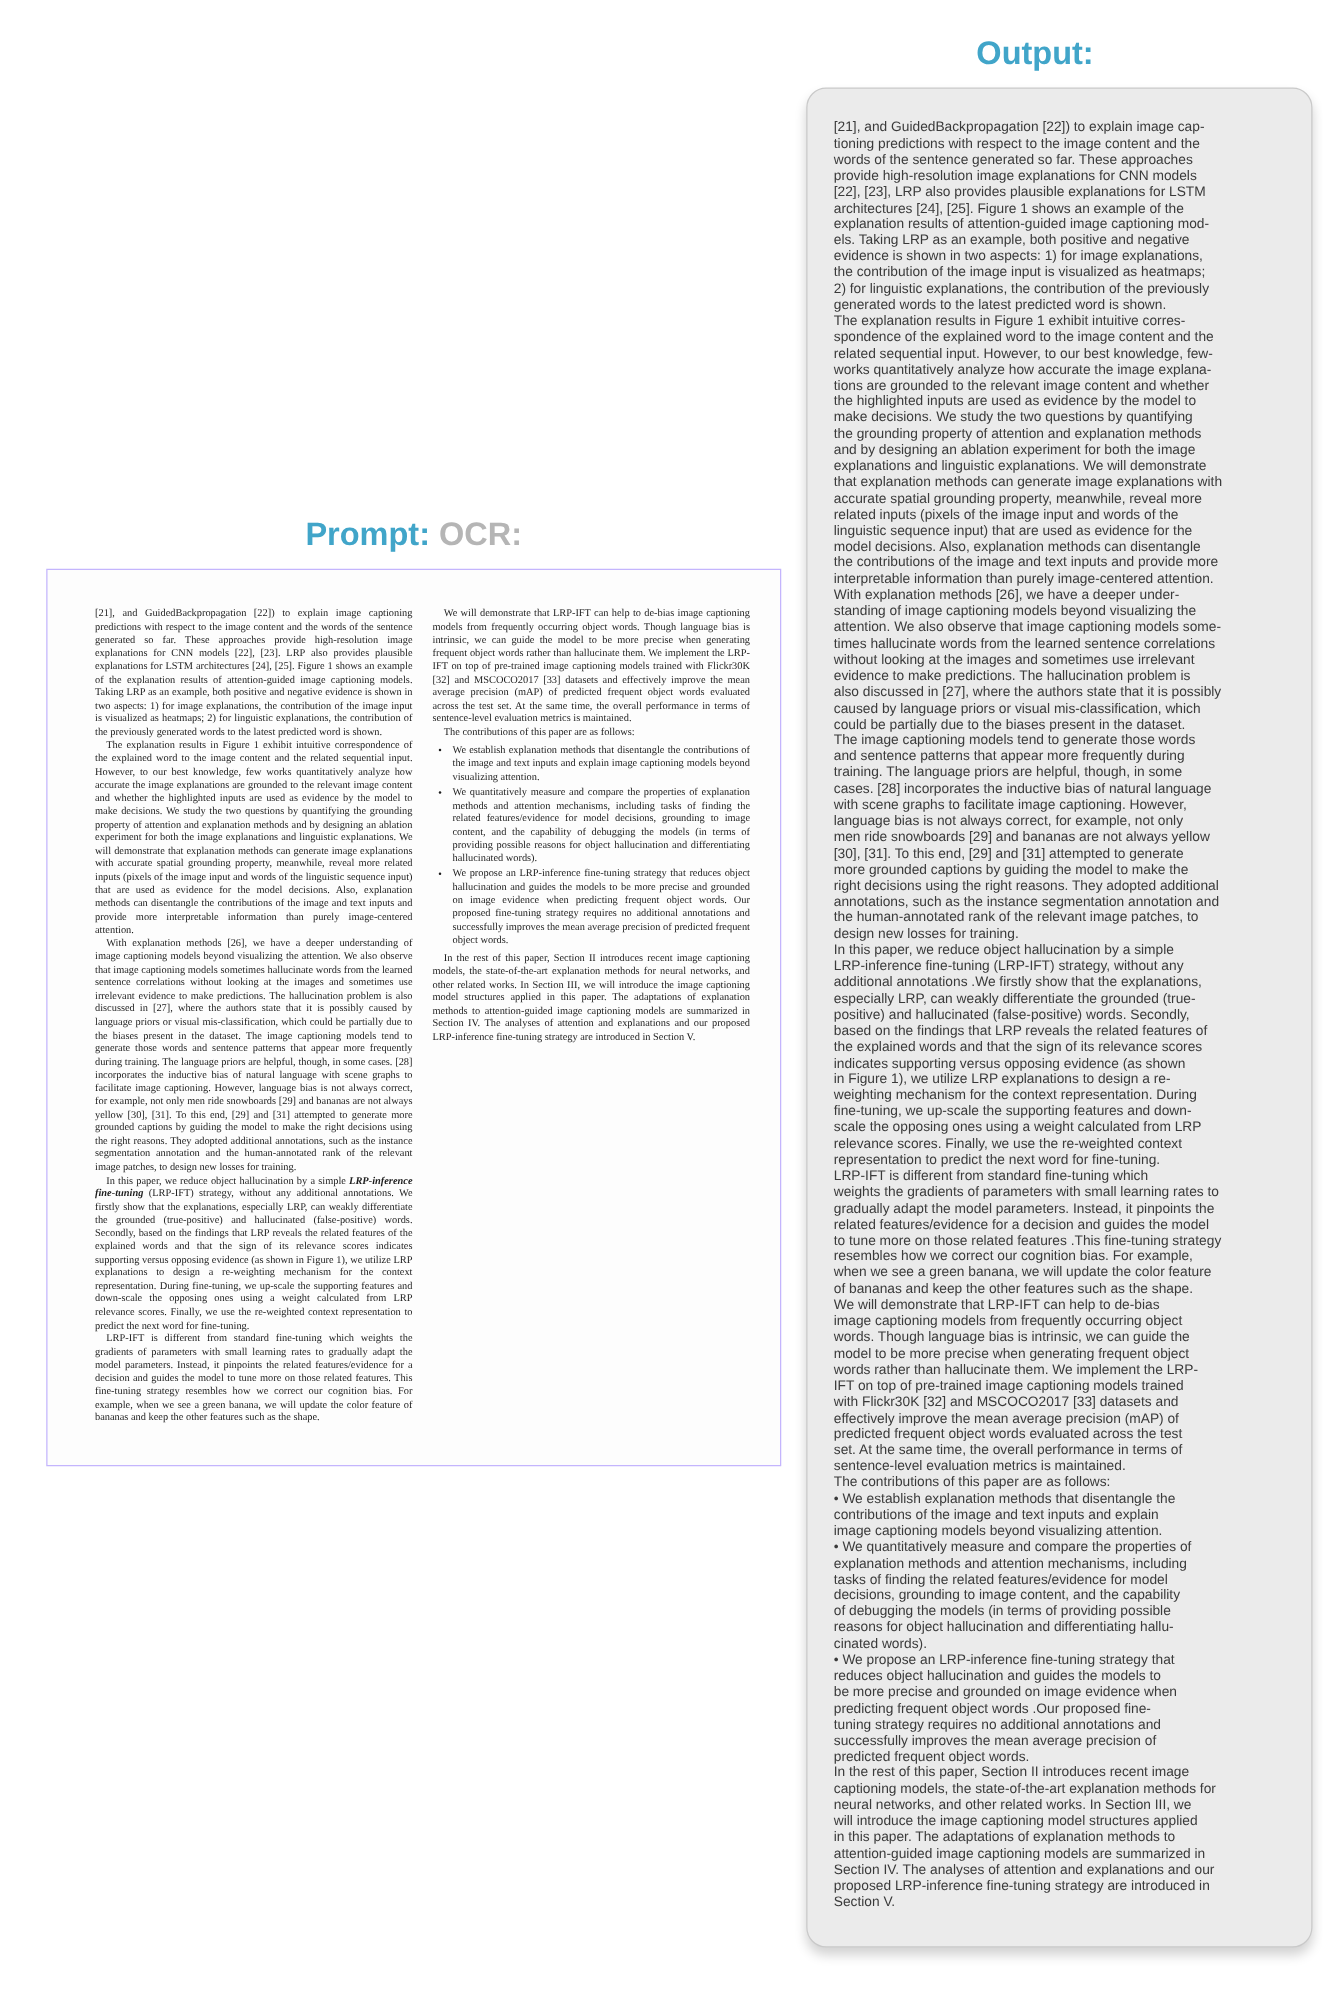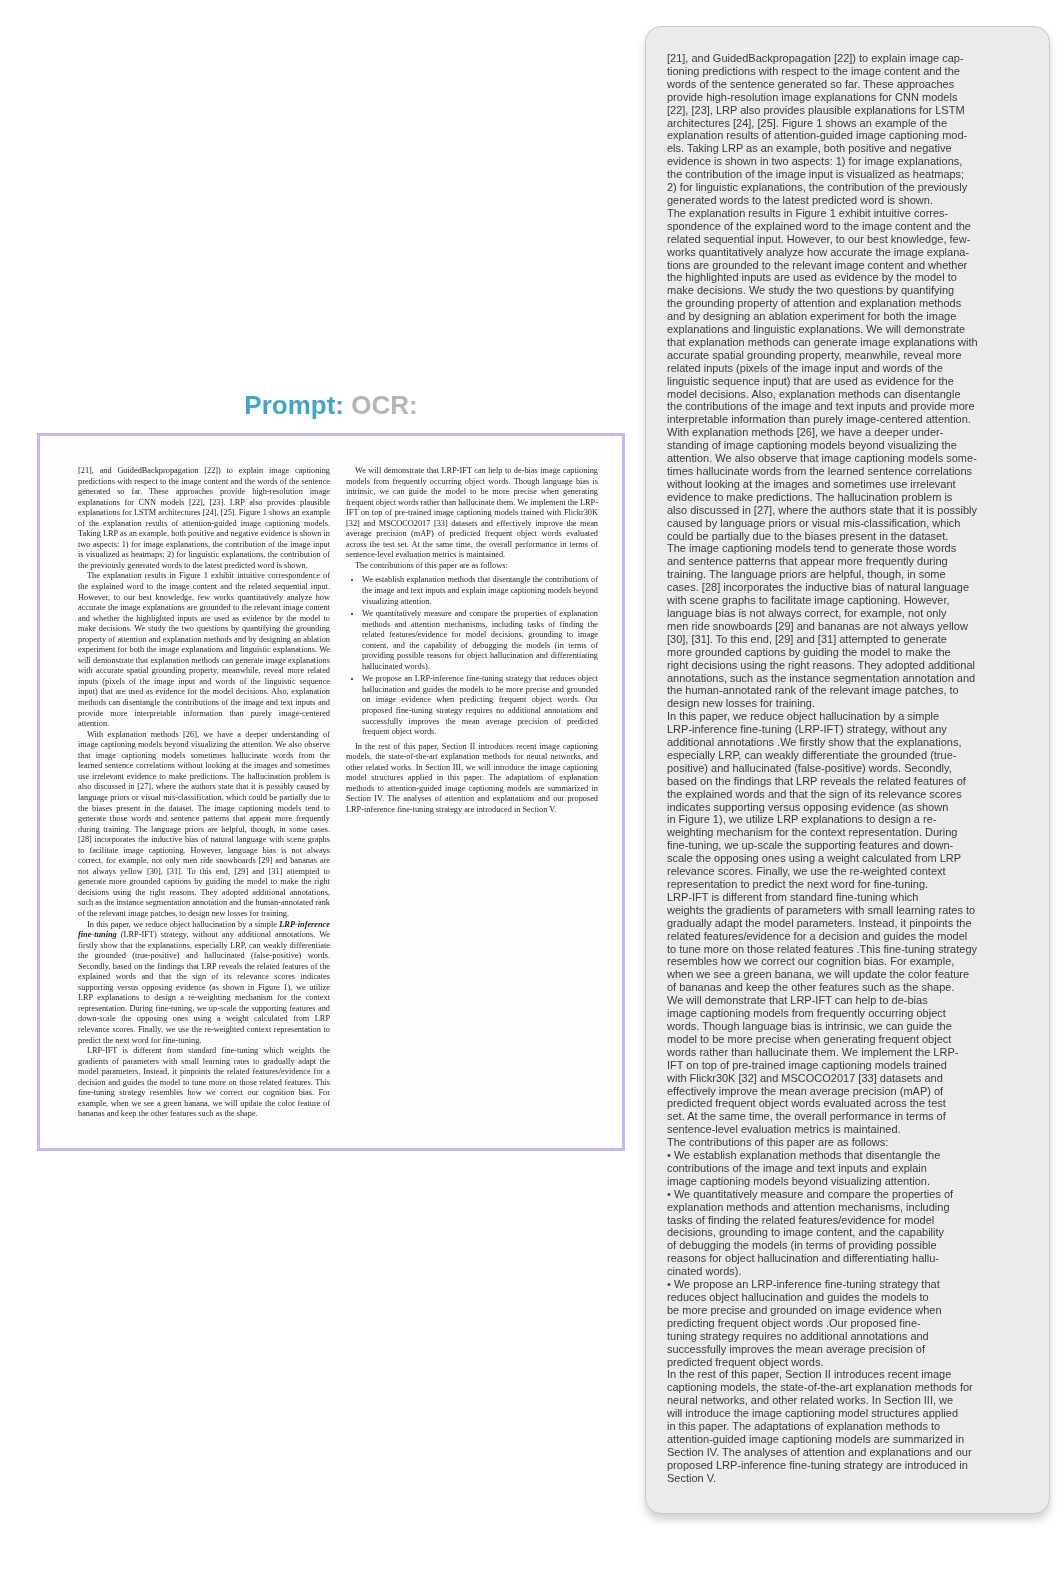--- a/index.html
+++ b/index.html
@@ -38,21 +38,21 @@
   }
   .hdr .blue { color: var(--accent, #41a5c9); }
   .hdr .gray { color: var(--muted, #b5b5b5); }
 
   
   .paper-box {
     box-sizing: border-box;
     width: 588px;
     height: 718px;
     background: #fdfdfd;
-    border: 3px solid #c4b5fd;
+    border: 1px solid #c4b5fd;
     padding: 30px 24px 28px 38px;
     overflow: hidden;
   }
   .paper-cols {
     height: 660px;
     columns: 2;
     column-gap: 16px;
     column-fill: auto;
     font-family: "Liberation Serif", serif;
     font-size: 8.3px;
@@ -118,20 +118,23 @@
           <li>We establish explanation methods that disentangle the contributions of the image and text inputs and explain image captioning models beyond visualizing attention.</li>
           <li>We quantitatively measure and compare the properties of explanation methods and attention mechanisms, including tasks of finding the related features/evidence for model decisions, grounding to image content, and the capability of debugging the models (in terms of providing possible reasons for object hallucination and differentiating hallucinated words).</li>
           <li>We propose an LRP-inference fine-tuning strategy that reduces object hallucination and guides the models to be more precise and grounded on image evidence when predicting frequent object words. Our proposed fine-tuning strategy requires no additional annotations and successfully improves the mean average precision of predicted frequent object words.</li>
         </ul>
         <p>In the rest of this paper, Section II introduces recent image captioning models, the state-of-the-art explanation methods for neural networks, and other related works. In Section III, we will introduce the image captioning model structures applied in this paper. The adaptations of explanation methods to attention-guided image captioning models are summarized in Section IV. The analyses of attention and explanations and our proposed LRP-inference fine-tuning strategy are introduced in Section V.</p>
       </div>
     </div>
   </div>
 
   <div class="col-right">
+    <div class="hdr">
+      <span class="blue">Output:</span>
+    </div>
     <div class="output-panel">
       <div class="output-text">[21], and GuidedBackpropagation [22]) to explain image cap-
 tioning predictions with respect to the image content and the
 words of the sentence generated so far. These approaches
 provide high-resolution image explanations for CNN models
 [22], [23], LRP also provides plausible explanations for LSTM
 architectures [24], [25]. Figure 1 shows an example of the
 explanation results of attention-guided image captioning mod-
 els. Taking LRP as an example, both positive and negative
 evidence is shown in two aspects: 1) for image explanations,

